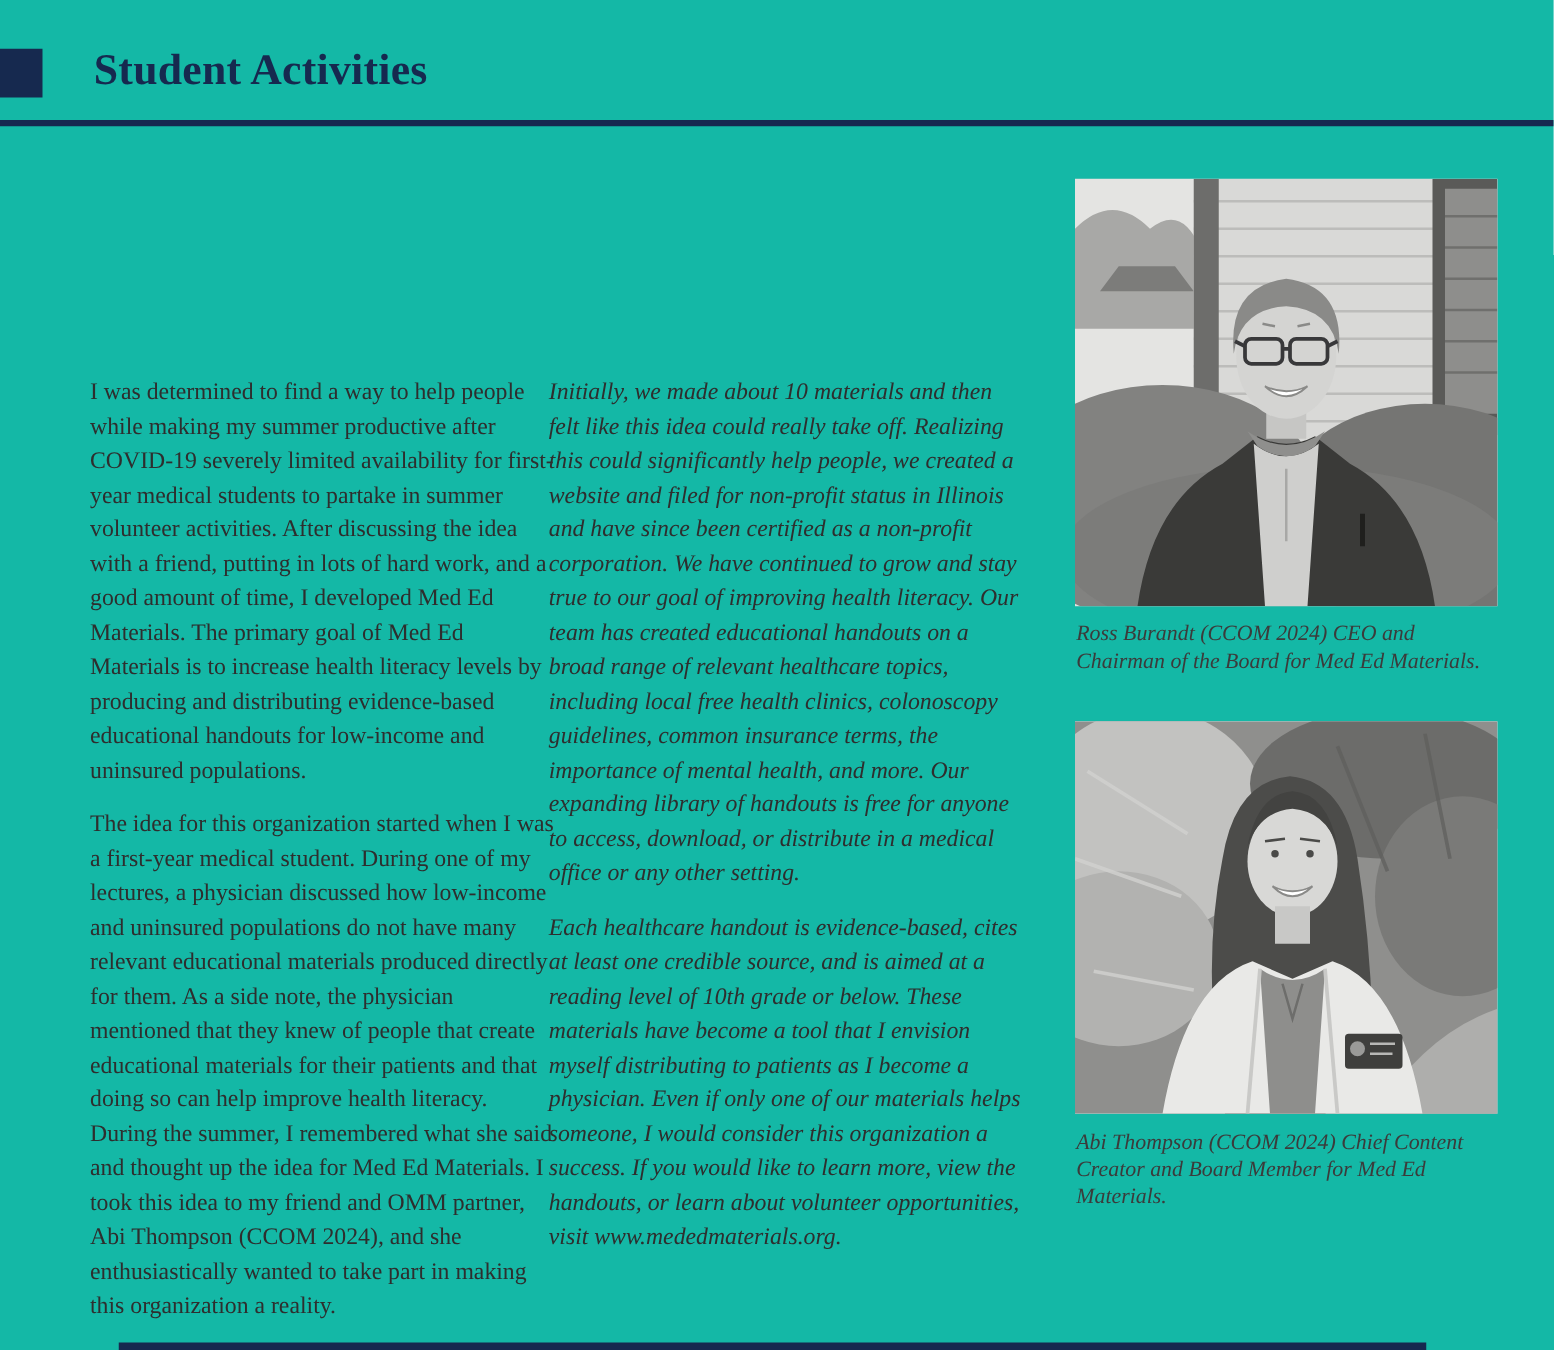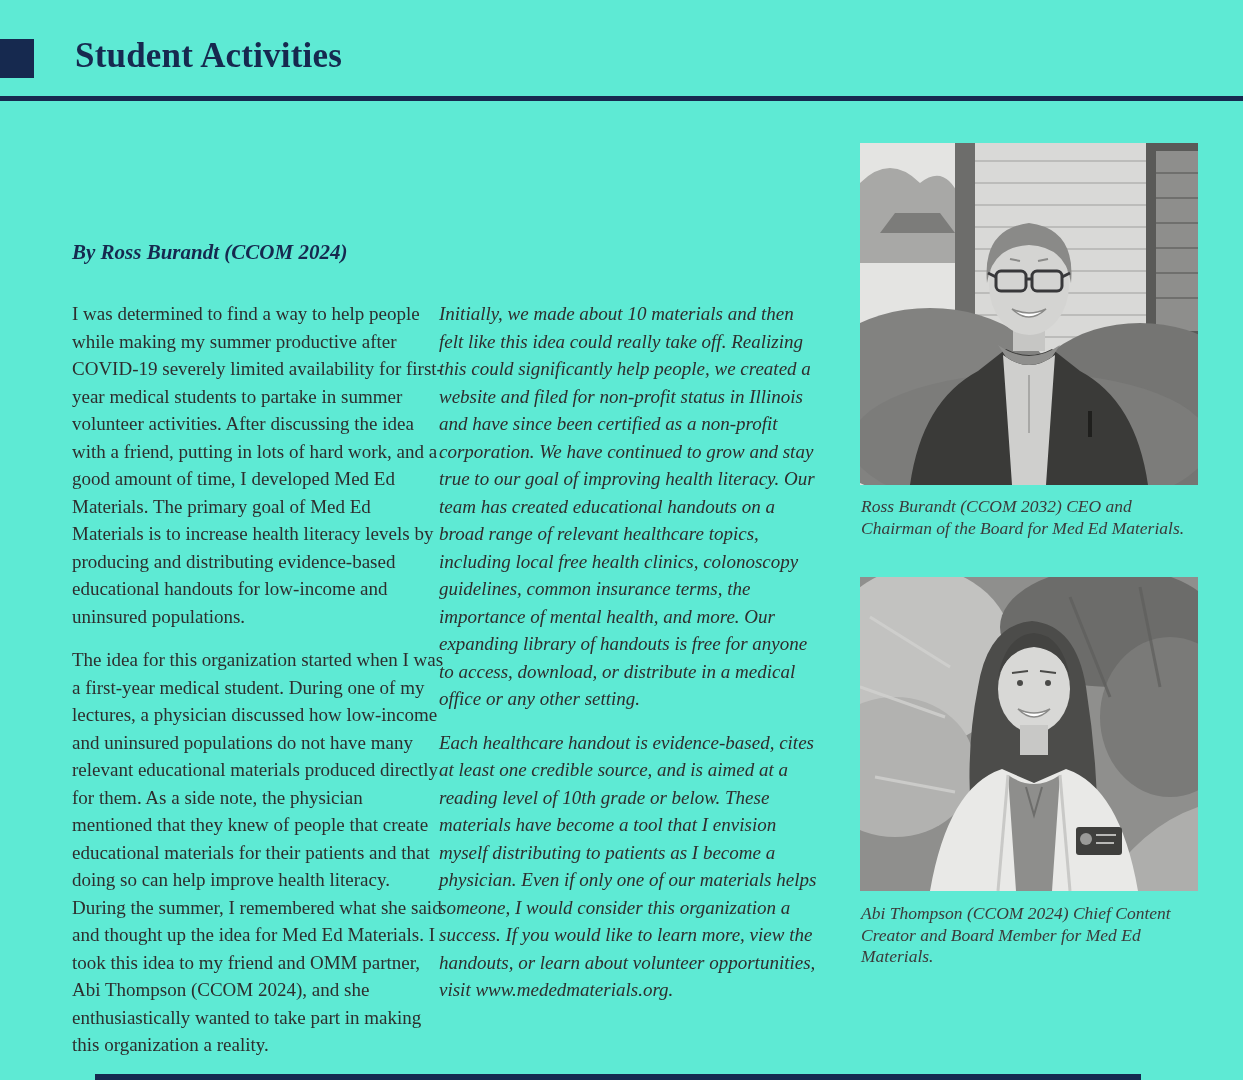--- a/index.html
+++ b/index.html
@@ -1,19 +1,19 @@
 <!DOCTYPE html>
 <html style="--navy: #16294f;"><head>
 <meta charset="utf-8">
 <style>
   html,body{margin:0;padding:0;background:#ffffff;}
   .page{
     position:relative;
     width:1243px;height:1080px;
-    background:#5eead4;
+    background:#14b8a6;
     font-family:"Liberation Serif", serif;
     overflow:hidden;
   }
   .corner-square{
     position:absolute;left:0;top:39px;width:34px;height:39px;
     background:var(--navy,#16294f);
   }
   .section-label{
     position:absolute;left:75px;top:36px;
     font-size:35px;font-weight:bold;color:var(--navy,#16294f);
@@ -60,21 +60,20 @@
 </head>
 <body>
 
 <div class="page">
 
   <div class="corner-square"></div>
   <div class="section-label">Student Activities</div>
   <div class="top-rule"></div>
 
 
-  <div class="byline">By Ross Burandt (CCOM 2024)</div>
 
   <div class="body-col col-1">
     <p>I was determined to find a way to help people while making my summer productive after COVID-19 severely limited availability for first-year medical students to partake in summer volunteer activities. After discussing the idea with a friend, putting in lots of hard work, and a good amount of time, I developed Med Ed Materials. The primary goal of Med Ed Materials is to increase health literacy levels by producing and distributing evidence-based educational handouts for low-income and uninsured populations.</p>
     <p>The idea for this organization started when I was a first-year medical student. During one of my lectures, a physician discussed how low-income and uninsured populations do not have many relevant educational materials produced directly for them. As a side note, the physician mentioned that they knew of people that create educational materials for their patients and that doing so can help improve health literacy. During the summer, I remembered what she said and thought up the idea for Med Ed Materials. I took this idea to my friend and OMM partner, Abi Thompson (CCOM 2024), and she enthusiastically wanted to take part in making this organization a reality.</p>
   </div>
 
   <div class="body-col col-2">
     <p>Initially, we made about 10 materials and then felt like this idea could really take off. Realizing this could significantly help people, we created a website and filed for non-profit status in Illinois and have since been certified as a non-profit corporation. We have continued to grow and stay true to our goal of improving health literacy. Our team has created educational handouts on a broad range of relevant healthcare topics, including local free health clinics, colonoscopy guidelines, common insurance terms, the importance of mental health, and more. Our expanding library of handouts is free for anyone to access, download, or distribute in a medical office or any other setting.</p>
     <p>Each healthcare handout is evidence-based, cites at least one credible source, and is aimed at a reading level of 10th grade or below. These materials have become a tool that I envision myself distributing to patients as I become a physician. Even if only one of our materials helps someone, I would consider this organization a success. If you would like to learn more, view the handouts, or learn about volunteer opportunities, visit www.mededmaterials.org.</p>
   </div>
@@ -135,21 +134,21 @@
         <rect x="172" y="128" width="30" height="20" rx="5"></rect>
         <line x1="166" y1="136" x2="172" y2="136"></line>
         <line x1="136" y1="134" x2="128" y2="130"></line>
         <line x1="202" y1="134" x2="210" y2="130"></line>
       </g>
 
       <path d="M152 166 Q169 182 186 166 Q169 174 152 166 Z" fill="#ffffff" stroke="#8a8a88" stroke-width="1.5"></path>
       <path d="M160 118 L150 116 M178 118 L188 116" stroke="#8a8a88" stroke-width="2"></path>
     </svg>
   </div>
-  <div class="caption caption-1">Ross Burandt (CCOM 2032) CEO and Chairman of the Board for Med Ed Materials.</div>
+  <div class="caption caption-1">Ross Burandt (CCOM 2024) CEO and Chairman of the Board for Med Ed Materials.</div>
 
   <div class="photo photo-2">
     <svg width="338" height="314" viewBox="0 0 338 314" xmlns="http://www.w3.org/2000/svg">
 
       <rect x="0" y="0" width="338" height="314" fill="#8f8f8d"></rect>
       <ellipse cx="60" cy="80" rx="95" ry="90" fill="#c2c2c0"></ellipse>
       <ellipse cx="35" cy="190" rx="80" ry="70" fill="#b2b2b0"></ellipse>
       <ellipse cx="250" cy="50" rx="110" ry="60" fill="#6c6c6a"></ellipse>
       <ellipse cx="310" cy="140" rx="70" ry="80" fill="#7a7a78"></ellipse>
       <path d="M240 314 L338 314 L338 230 Q280 250 240 314 Z" fill="#aeaeac"></path>

